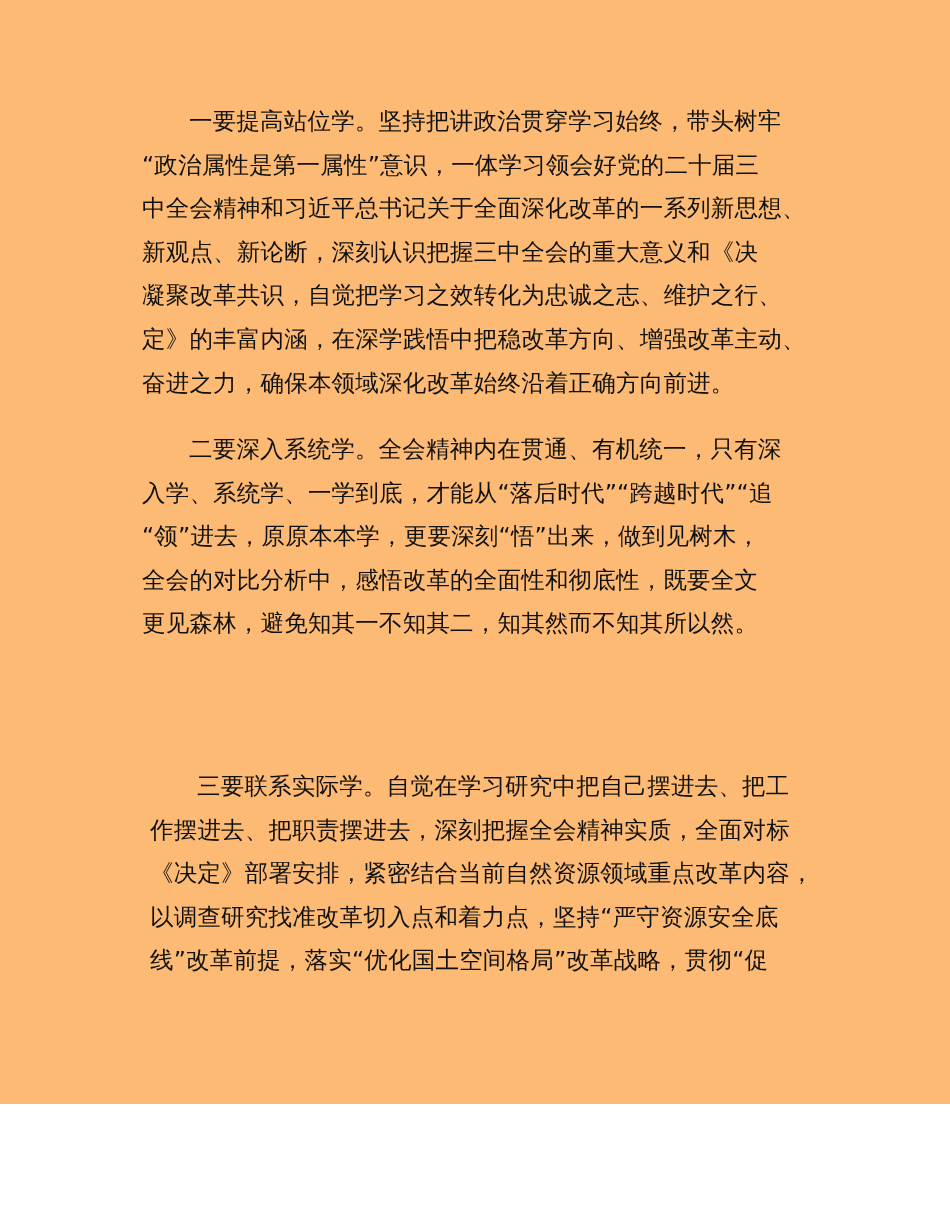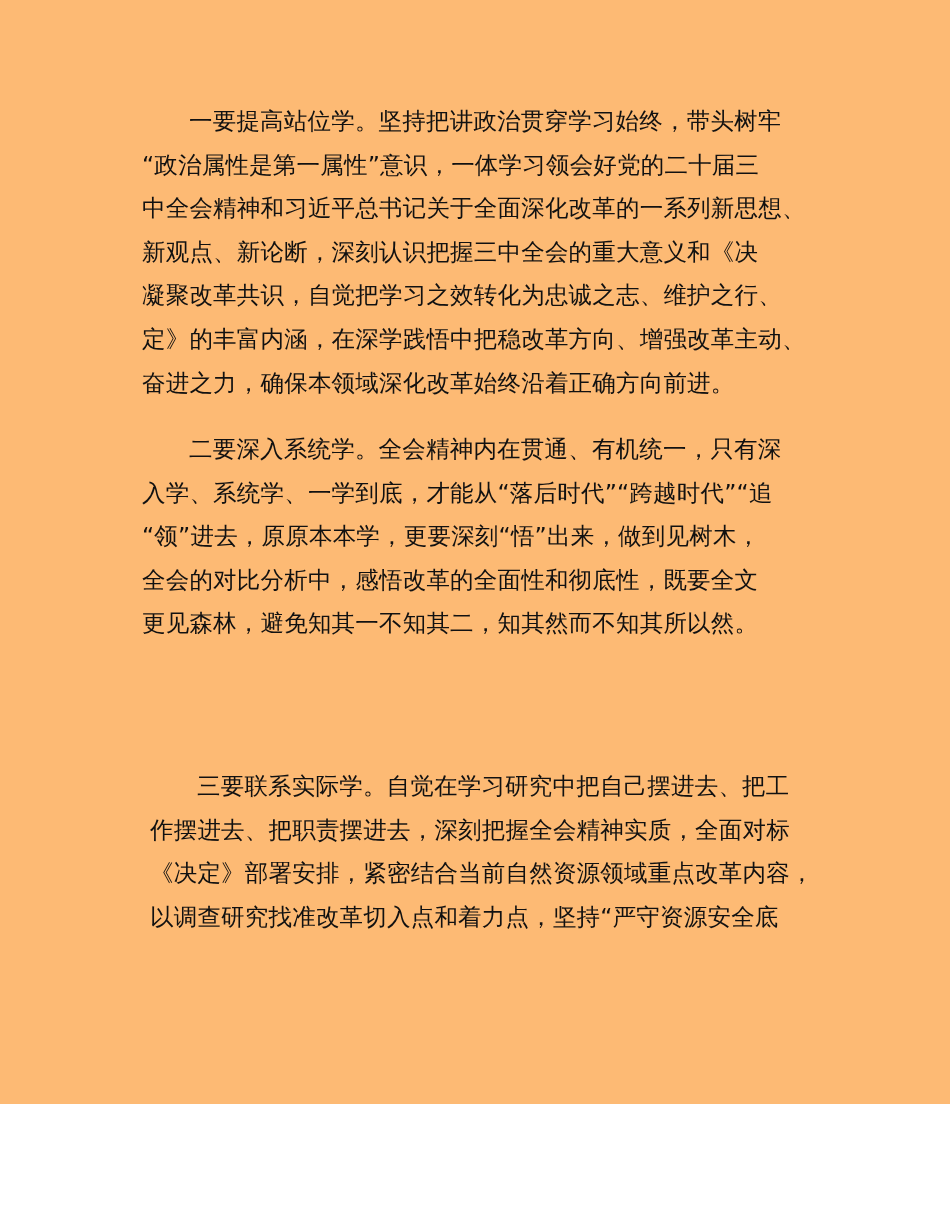--- a/index.html
+++ b/index.html
@@ -64,16 +64,17 @@
       <span class="line">“领”进去，原原本本学，更要深刻“悟”出来，做到见树木，</span>
       <span class="line">全会的对比分析中，感悟改革的全面性和彻底性，既要全文</span>
       <span class="line">更见森林，避免知其一不知其二，知其然而不知其所以然。</span>
     </div>
 
     <div class="para" style="position:absolute; top:632px; left:8px;margin-top:33px;">
       <span class="line first">三要联系实际学。自觉在学习研究中把自己摆进去、把工</span>
       <span class="line">作摆进去、把职责摆进去，深刻把握全会精神实质，全面对标</span>
       <span class="line">《决定》部署安排，紧密结合当前自然资源领域重点改革内容，</span>
       <span class="line">以调查研究找准改革切入点和着力点，坚持“严守资源安全底</span>
+      <span class="line">线”改革前提，落实“优化国土空间格局”改革战略，贯彻“促</span>
     </div>
 
   </div>
 </div>
 
 </body></html>

